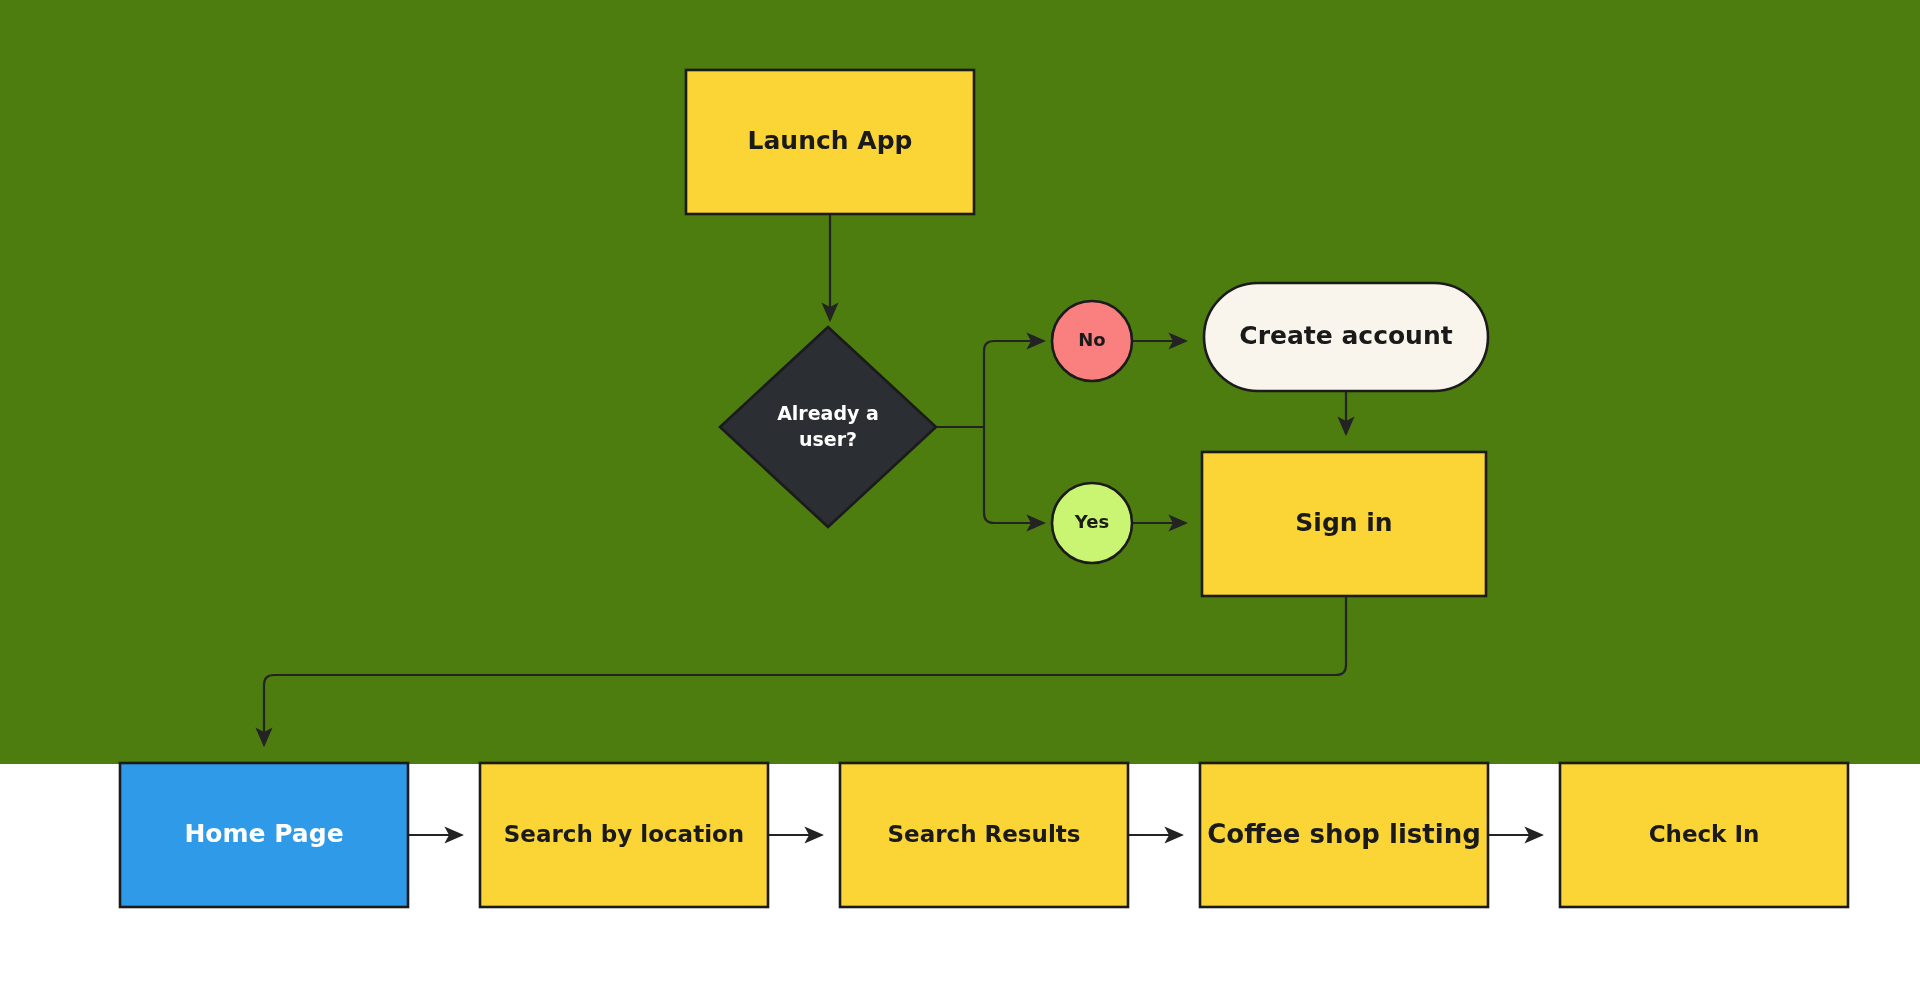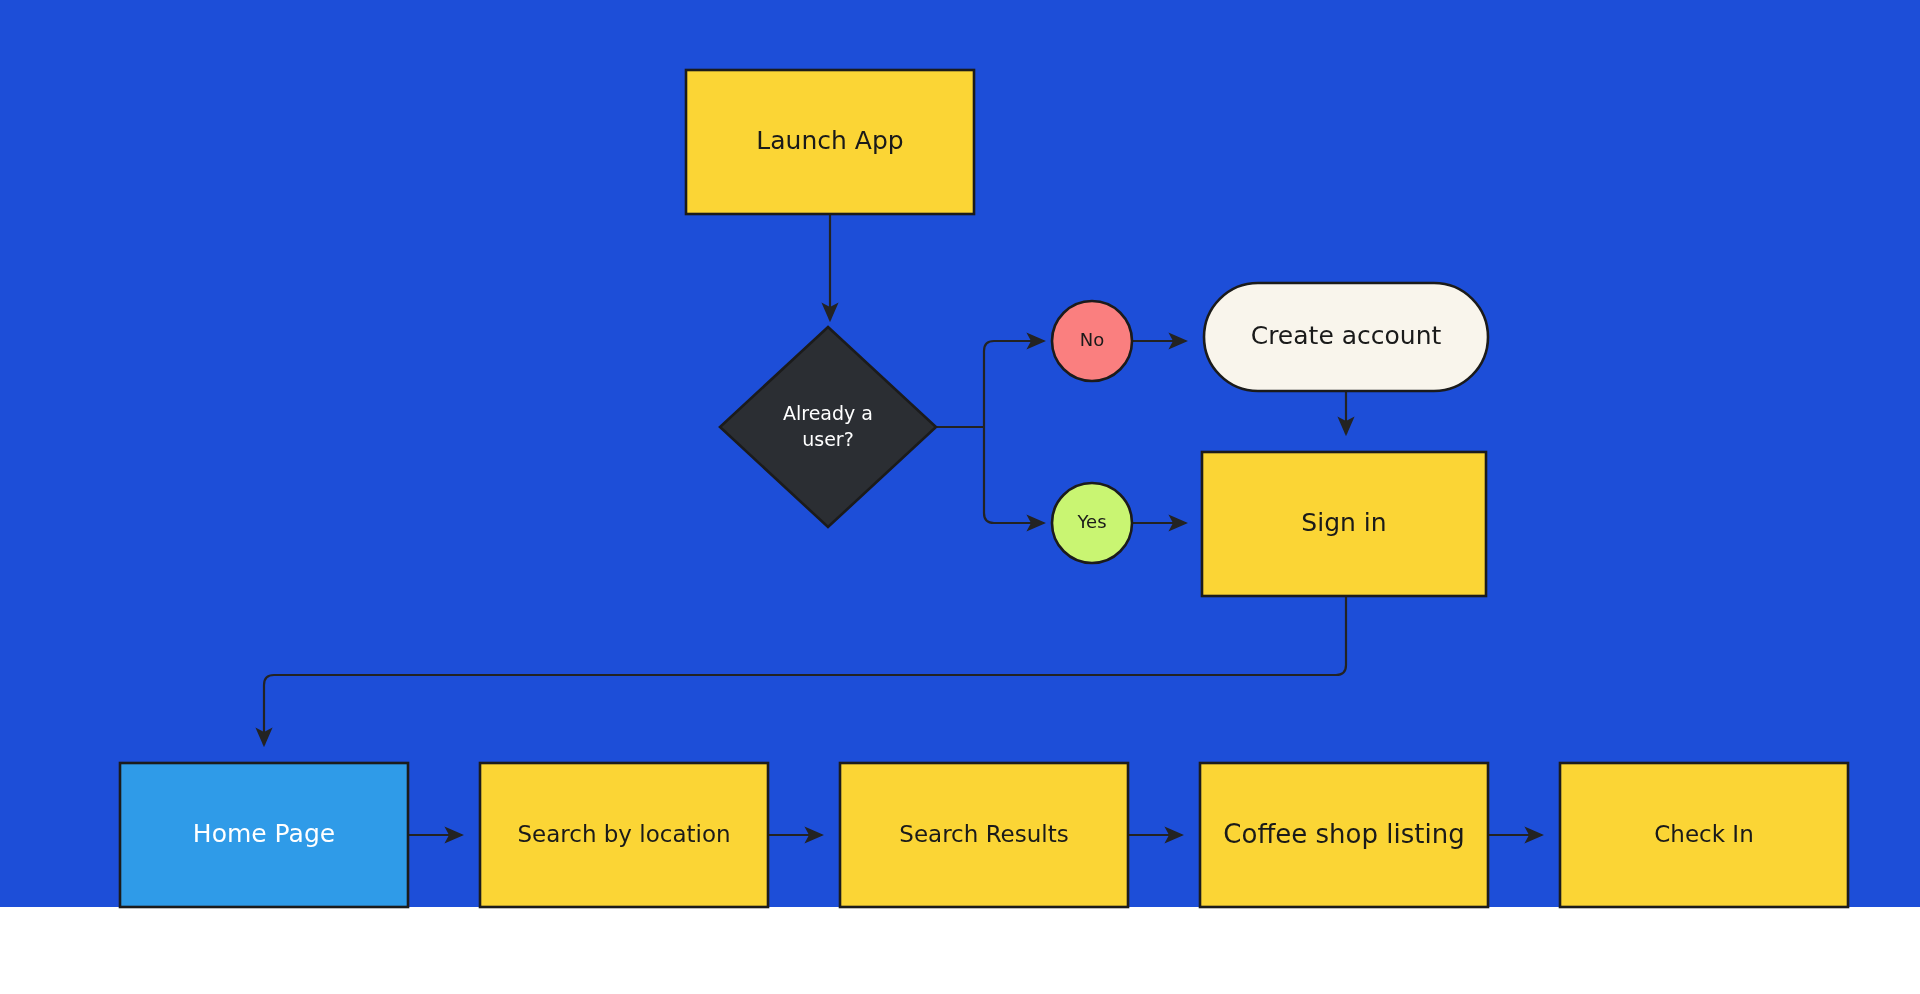--- a/index.html
+++ b/index.html
@@ -10,22 +10,23 @@
   }
   body {
     width: 1920px;
     height: 994px;
     font-family: "DejaVu Sans", "Liberation Sans", sans-serif;
     overflow: hidden;
   }
   #canvas {
     position: relative;
     width: 1920px;
-    height: 907px;
-    background: #1d4ed8;
+    height: 764px;
+    background: #4d7c0f;
+    font-weight: bold;
   }
   svg#flow {
     position: absolute;
     top: 0;
     left: 0;
     width: 1920px;
     height: 994px;
   }
   .node-label {
     font-family: "DejaVu Sans", "Liberation Sans", sans-serif;

